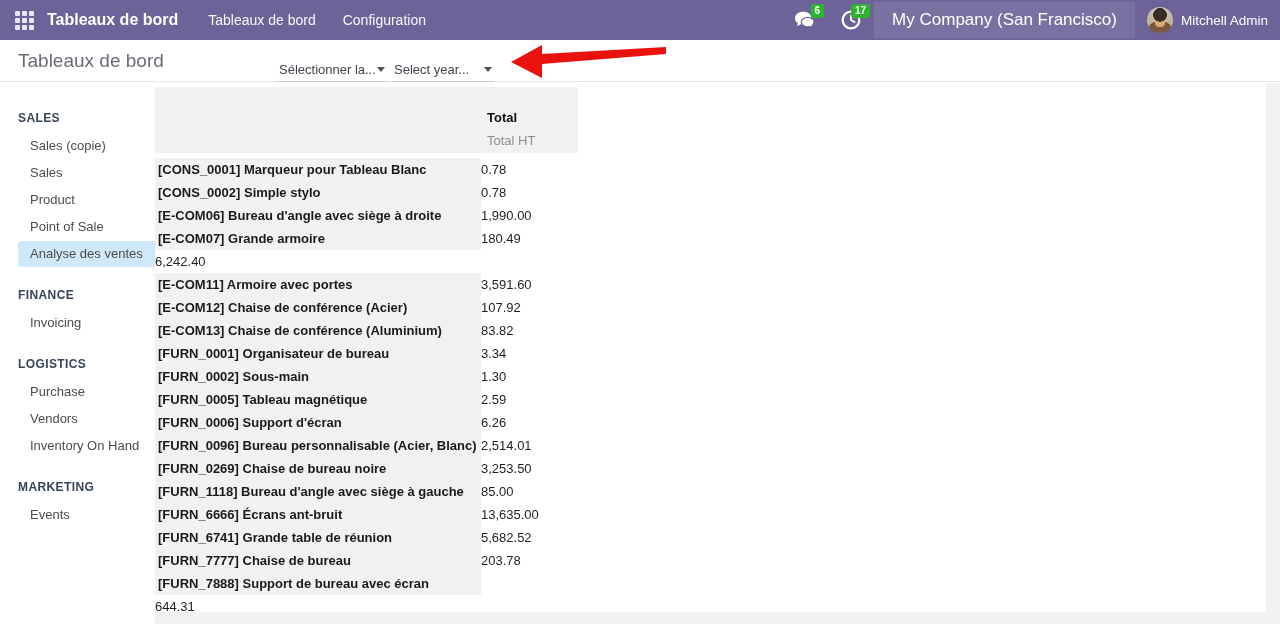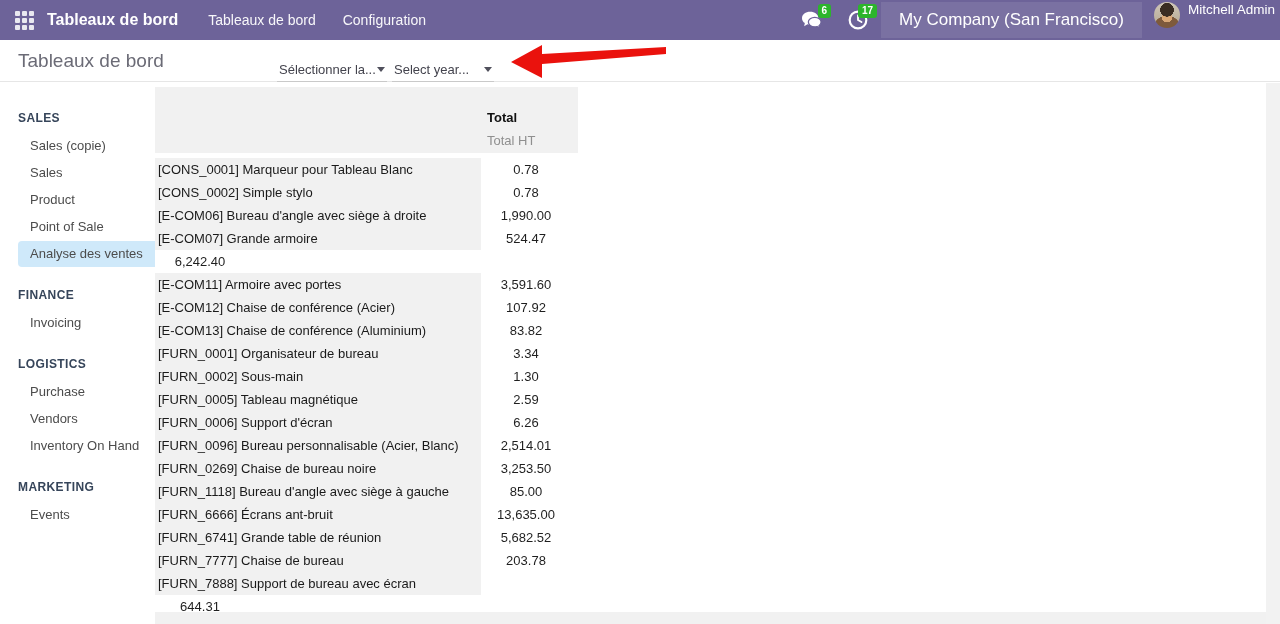--- a/index.html
+++ b/index.html
@@ -13,21 +13,21 @@
   .grid-icon { display:grid; grid-template-columns:repeat(3,5px); grid-template-rows:repeat(3,5px); gap:2px; }
   .grid-icon i { background:rgba(255,255,255,.85); border-radius:1px; }
   .brand { font-size:16px; font-weight:bold; margin-right:30px; cursor:pointer; }
   .top-menu { font-size:14px; color:rgba(255,255,255,.95); margin-right:27px; cursor:pointer; }
   .top-right { margin-left:auto; display:flex; align-items:center; height:40px; }
   .icon-btn { position:relative; width:46px; height:40px; display:flex; align-items:center; justify-content:center; cursor:pointer; }
   .badge { position:absolute; top:4px; right:4px; background:#2cb52c; color:#fff;
     font-size:10px; font-weight:bold; line-height:12px; padding:1px 4px; border-radius:3px; }
   .company { height:36px; display:flex; align-items:center; padding:0 18px;
     background:rgba(255,255,255,.09); font-size:17px; cursor:pointer; }
-  .usermenu { height:36px; display:flex; padding:0 5px 0 12px; font-size:13.5px; cursor:pointer; }
+  .usermenu { height:36px; display:flex; align-items:center; padding:0 12px 0 12px; font-size:13.5px; cursor:pointer; }
   .avatar { width:26px; height:26px; border-radius:50%; margin-right:8px; flex:0 0 26px;
     background:
       radial-gradient(circle at 50% 30%, #3a2d23 0 30%, transparent 31%),
       radial-gradient(circle at 50% 58%, #d9a877 0 26%, transparent 27%),
       radial-gradient(circle at 50% 105%, #7e5a3c 0 45%, transparent 46%),
       linear-gradient(#cfc6b8, #b4a892); }
 
   
   .subheader { position:absolute; left:0; top:40px; width:1280px; height:42px;
     background:#fff; border-bottom:1px solid #e6e6e6; z-index:20; }
@@ -57,23 +57,23 @@
   .pivot { position:absolute; left:0; top:4px; width:423px; }
   .pcol-name { width:326px; }
   .pcol-val  { width:97px; }
   .phead { background:#f1f1f1; }
   .phead-row { display:flex; }
   .phead .cell { padding:0 6px; }
   .ph-total { font-size:13px; font-weight:bold; color:#111; line-height:22px; padding-top:4px;margin-top:20px; }
   .ph-totalht { font-size:13px; color:#8f8f8f; line-height:24px; padding-bottom:3px; }
   .pbody { margin-top:5px; }
   .prow { display:flex; height:23px; line-height:23px; }
-  .prow .name { width:326px; background:#f1f1f1; font-size:13px; font-weight:normal; color:#1a1a1a;
+  .prow .name { width:326px; background:#f1f1f1; font-size:13px; font-weight:bold; color:#1a1a1a;
     padding:0 4px 0 3px; white-space:nowrap; overflow:hidden; }
-  .prow .val { width:97px; background:#fff; font-size:13px; color:#1f1f1f; text-align:center; padding-right:7px; }
+  .prow .val { width:97px; background:#fff; font-size:13px; color:#1f1f1f; text-align:left; padding-right:7px; }
 
   .hscroll-track { position:absolute; left:0; right:0; bottom:0; height:12px; background:#f1f1f1; }
   .vscroll-track { position:absolute; right:0; top:0; width:14px; height:541px; background:#f2f2f2; }
 </style>
 </head>
 <body>
 
 <header class="topbar">
   <div class="apps-btn">
     <span class="grid-icon">
@@ -182,21 +182,21 @@
           <div class="prow">
             <div class="name">[CONS_0002] Simple stylo</div>
             <div class="val">0.78</div>
           </div>
           <div class="prow">
             <div class="name">[E-COM06] Bureau d'angle avec siège à droite</div>
             <div class="val">1,990.00</div>
           </div>
           <div class="prow">
             <div class="name">[E-COM07] Grande armoire</div>
-            <div class="val">524.47</div>
+            <div class="val">180.49</div>
           </div>
           <div class="prow">
             <div class="val">6,242.40</div>
           </div>
           <div class="prow">
             <div class="name">[E-COM11] Armoire avec portes</div>
             <div class="val">3,591.60</div>
           </div>
           <div class="prow">
             <div class="name">[E-COM12] Chaise de conférence (Acier)</div>

